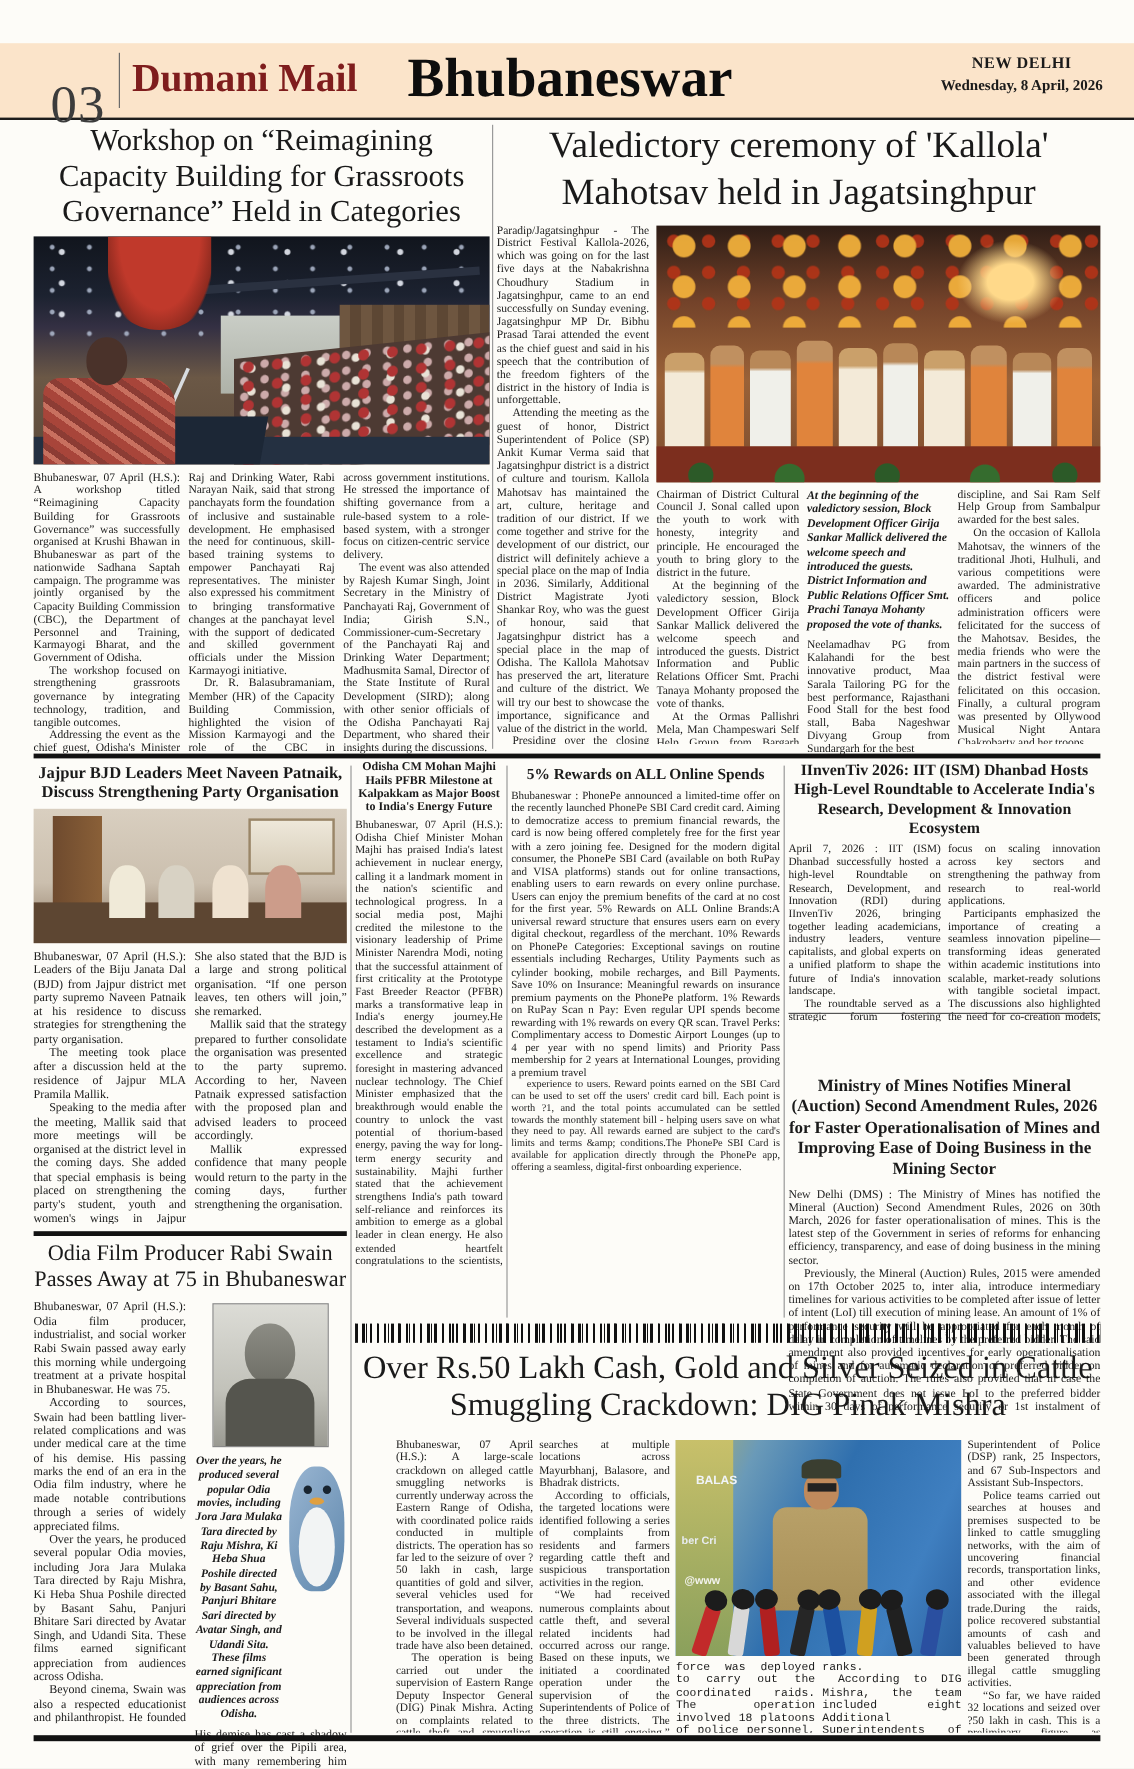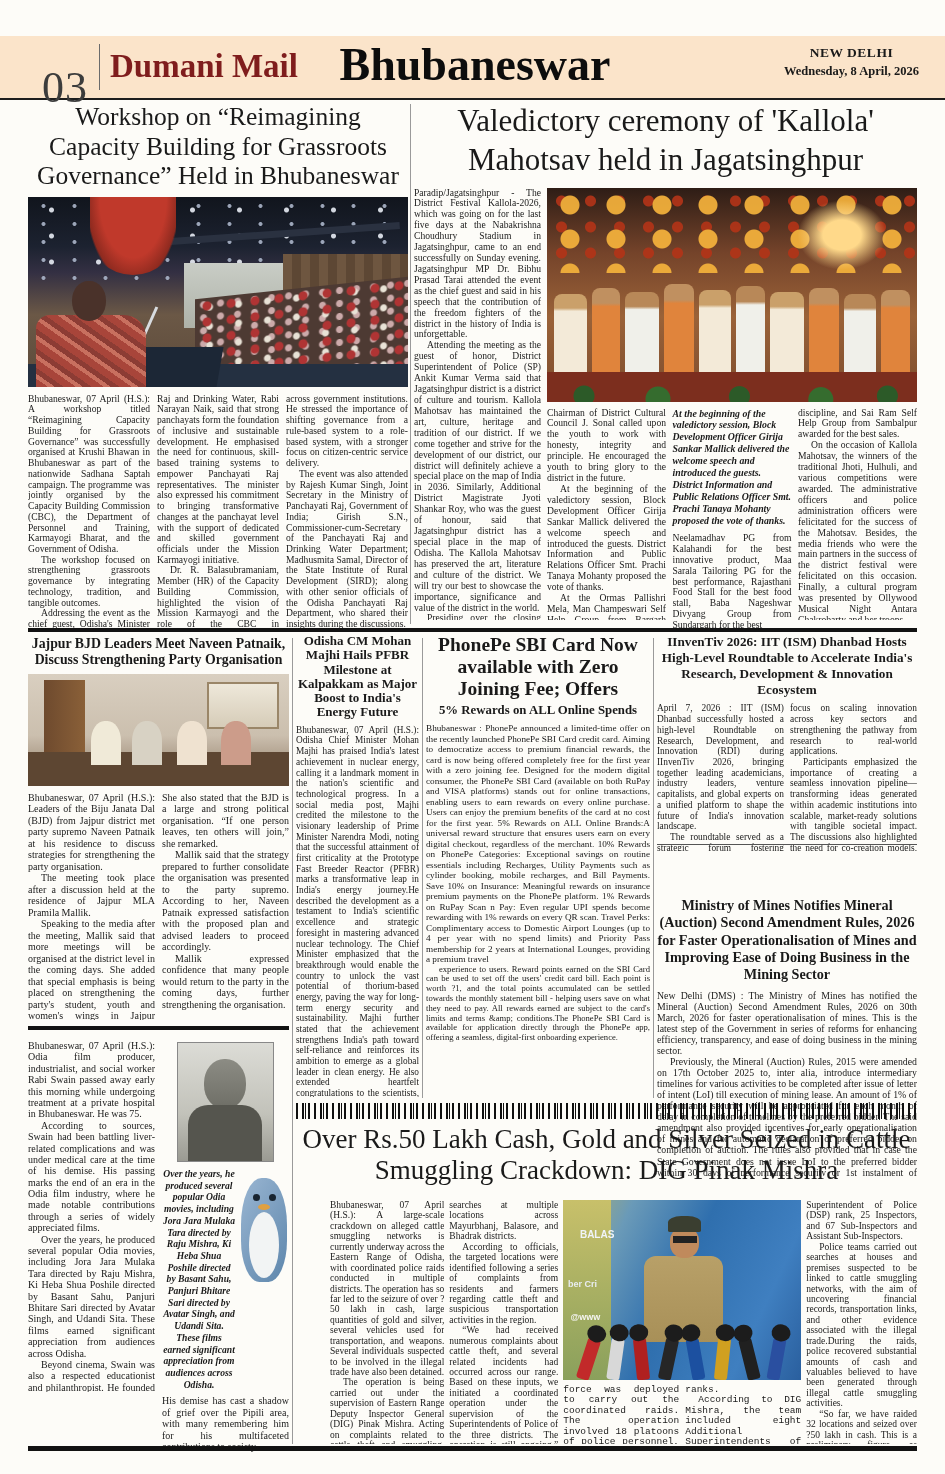--- a/index.html
+++ b/index.html
@@ -94,21 +94,21 @@
   .jp-p1{left:24%;background:#f0ead8;}
   .jp-p2{left:40%;background:#d8d2c4;}
   .jp-p3{left:57%;background:#efe2d0;}
   .jp-p4{left:74%;background:#cc9c8a;}
   .jj-body{margin-top:6px;height:228px;font-size:10px;line-height:1.15;}
   .jj-body .col{width:127px;}
   .jj-body .col+.col{margin-left:7px;}
 
   
   .pf{left:296px;top:634px;width:123px;}
-  .pf-head{font-size:13px;line-height:1.1;}
+  .pf-head{font-size:10px;line-height:1.1;}
   .pf-body{margin-top:5px;height:372px;font-size:9.3px;line-height:1.15;}
 
   
   .pp{left:426px;top:634px;width:224px;}
   .pp-head{font-size:19.5px;line-height:1.12;}
   .pp-sub{font-size:12.8px;font-weight:700;text-align:center;margin-top:4px;}
   .pp-body{margin-top:5px;height:330px;font-size:9.2px;line-height:1.14;}
   .pp-body p:nth-child(2){font-size:8.6px;}
 
   
@@ -189,21 +189,21 @@
     <div class="mh-div"></div>
     <div class="mh-paper">Dumani Mail</div>
     <div class="mh-edition">Bhubaneswar</div>
     <div class="mh-right">
       <div class="mh-city">NEW DELHI</div>
       <div class="mh-date">Wednesday, 8 April, 2026</div>
     </div>
   </div>
 
   <div class="abs ws">
-    <div class="headline ws-head">Workshop on “Reimagining Capacity Building for Grassroots Governance” Held in Bhubaneswar</div>
+    <div class="headline ws-head">Workshop on “Reimagining Capacity Building for Grassroots Governance” Held in Categories</div>
     <div class="ws-photo">
       <div class="wp-lights"></div>
       <div class="wp-truss"></div>
       <div class="wp-wood"></div>
       <div class="wp-screen"></div>
       <div class="wp-curtain"></div>
       <div class="wp-aud"></div>
       <div class="wp-floor"></div>
       <div class="wp-podium"></div>
       <div class="wp-mic"></div>
@@ -304,21 +304,20 @@
   </div>
 
   <div class="abs pf">
     <div class="headline-b pf-head">Odisha CM Mohan Majhi Hails PFBR Milestone at Kalpakkam as Major Boost to India's Energy Future</div>
     <div class="pf-body body-text">
         <p>Bhubaneswar, 07 April (H.S.): Odisha Chief Minister Mohan Majhi has praised India's latest achievement in nuclear energy, calling it a landmark moment in the nation's scientific and technological progress. In a social media post, Majhi credited the milestone to the visionary leadership of Prime Minister Narendra Modi, noting that the successful attainment of first criticality at the Prototype Fast Breeder Reactor (PFBR) marks a transformative leap in India's energy journey.He described the development as a testament to India's scientific excellence and strategic foresight in mastering advanced nuclear technology. The Chief Minister emphasized that the breakthrough would enable the country to unlock the vast potential of thorium-based energy, paving the way for long-term energy security and sustainability. Majhi further stated that the achievement strengthens India's path toward self-reliance and reinforces its ambition to emerge as a global leader in clean energy. He also extended heartfelt congratulations to the scientists, engineers, and stakeholders involved, acknowledging their dedication and relentless efforts in turning this historic vision into reality.</p>
       </div>
   </div>
 
   <div class="abs pp">
-    <div class="headline-b pp-head">PhonePe SBI Card Now available with Zero Joining Fee; Offers</div>
     <div class="pp-sub">5% Rewards on ALL Online Spends</div>
     <div class="pp-body body-text">
         <p>Bhubaneswar : PhonePe announced a limited-time offer on the recently launched PhonePe SBI Card credit card. Aiming to democratize access to premium financial rewards, the card is now being offered completely free for the first year with a zero joining fee. Designed for the modern digital consumer, the PhonePe SBI Card (available on both RuPay and VISA platforms) stands out for online transactions, enabling users to earn rewards on every online purchase. Users can enjoy the premium benefits of the card at no cost for the first year. 5% Rewards on ALL Online Brands:A universal reward structure that ensures users earn on every digital checkout, regardless of the merchant. 10% Rewards on PhonePe Categories: Exceptional savings on routine essentials including Recharges, Utility Payments such as cylinder booking, mobile recharges, and Bill Payments. Save 10% on Insurance: Meaningful rewards on insurance premium payments on the PhonePe platform. 1% Rewards on RuPay Scan n Pay: Even regular UPI spends become rewarding with 1% rewards on every QR scan. Travel Perks: Complimentary access to Domestic Airport Lounges (up to 4 per year with no spend limits) and Priority Pass membership for 2 years at International Lounges, providing a premium travel</p>
         <p>experience to users. Reward points earned on the SBI Card can be used to set off the users' credit card bill. Each point is worth ?1, and the total points accumulated can be settled towards the monthly statement bill - helping users save on what they need to pay. All rewards earned are subject to the card's limits and terms &amp;amp; conditions.The PhonePe SBI Card is available for application directly through the PhonePe app, offering a seamless, digital-first onboarding experience.</p>
       </div>
   </div>
 
   <div class="abs ii">
     <div class="headline-b ii-head">IInvenTiv 2026: IIT (ISM) Dhanbad Hosts High-Level Roundtable to Accelerate India's Research, Development &amp; Innovation Ecosystem</div>
     <div class="cols ii-body body-text">
@@ -339,20 +338,21 @@
     <div class="headline-b mn-head">Ministry of Mines Notifies Mineral (Auction) Second Amendment Rules, 2026 for Faster Operationalisation of Mines and Improving Ease of Doing Business in the Mining Sector</div>
     <div class="mn-body body-text">
         <p>New Delhi (DMS) : The Ministry of Mines has notified the Mineral (Auction) Second Amendment Rules, 2026 on 30th March, 2026 for faster operationalisation of mines. This is the latest step of the Government in series of reforms for enhancing efficiency, transparency, and ease of doing business in the mining sector.</p>
         <p>Previously, the Mineral (Auction) Rules, 2015 were amended on 17th October 2025 to, inter alia, introduce intermediary timelines for various activities to be completed after issue of letter of intent (LoI) till execution of mining lease. An amount of 1% of performance security will be appropriated for each month of delay in completion of timelines by the preferred bidder. The said amendment also provided incentives for early operationalisation of mines and for automatic declaration of preferred bidder on completion of auction. The rules also provided that in case the State Government does not issue LoI to the preferred bidder within 30 days of performance security or 1st instalment of upfront amount or both (as applicable) by the bidder, the amount of 2nd instalment of upfront payment payable to the State Government shall reduce</p>
       </div>
   </div>
 
   <div class="hrT" style="left:28px;top:1026px;width:261px;height:4px;"></div>
 
   <div class="abs rs">
+    <div class="headline rs-head">Odia Film Producer Rabi Swain Passes Away at 75 in Bhubaneswar</div>
     <div class="rs-row">
       <div class="rs-c1 body-text">
           <p>Bhubaneswar, 07 April (H.S.): Odia film producer, industrialist, and social worker Rabi Swain passed away early this morning while undergoing treatment at a private hospital in Bhubaneswar. He was 75.</p>
           <p>According to sources, Swain had been battling liver-related complications and was under medical care at the time of his demise. His passing marks the end of an era in the Odia film industry, where he made notable contributions through a series of widely appreciated films.</p>
           <p>Over the years, he produced several popular Odia movies, including Jora Jara Mulaka Tara directed by Raju Mishra, Ki Heba Shua Poshile directed by Basant Sahu, Panjuri Bhitare Sari directed by Avatar Singh, and Udandi Sita. These films earned significant appreciation from audiences across Odisha.</p>
           <p>Beyond cinema, Swain was also a respected educationist and philanthropist. He founded several institutions, including the Kshetramohan Memorial Trust, Om Shanti College of Science and Technology, Kshetramohan ITC, and Daitari ITC, contributing extensively to education and social development, particularly in the Pipili region.</p>
         </div>
       <div class="rs-c2">
         <div class="rs-photo">
           <div class="rp-head"></div>

